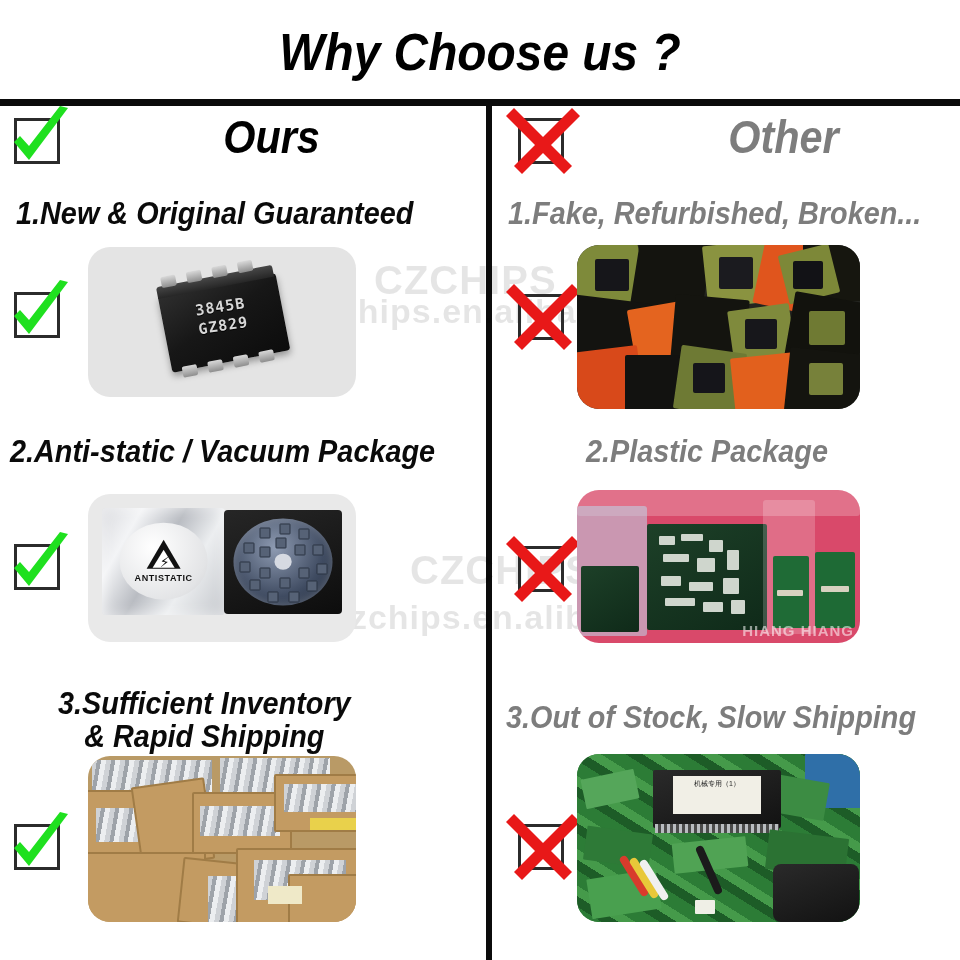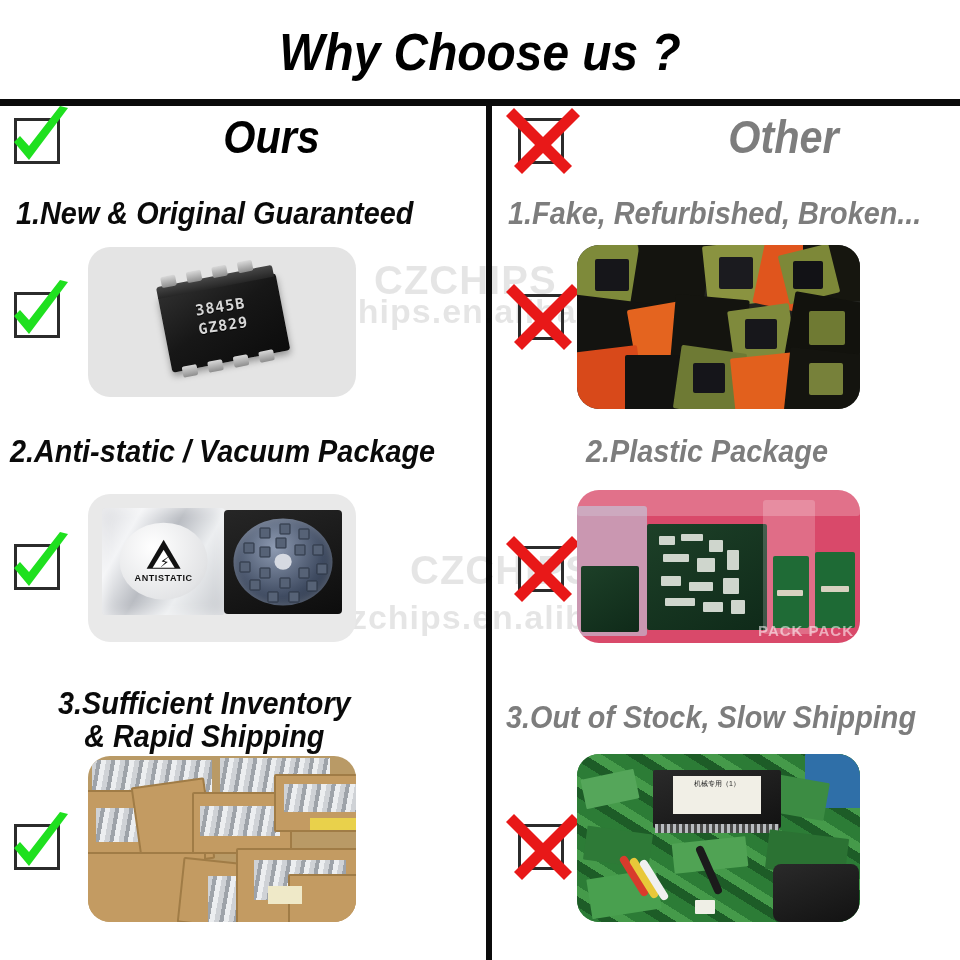--- a/index.html
+++ b/index.html
@@ -397,21 +397,21 @@
         <div class="pk-dot" style="left:112px;top:92px;width:24px;height:9px;"></div>
         <div class="pk-dot" style="left:146px;top:88px;width:16px;height:16px;"></div>
         <div class="pk-dot" style="left:88px;top:108px;width:30px;height:8px;"></div>
         <div class="pk-dot" style="left:126px;top:112px;width:20px;height:10px;"></div>
         <div class="pk-dot" style="left:154px;top:110px;width:14px;height:14px;"></div>
         <div class="pk-film" style="left:186px;top:10px;width:52px;height:134px;background:rgba(255,255,255,.2);"></div>
         <div class="pk-board" style="left:196px;top:66px;width:36px;height:72px;background:#1f6b36;"></div>
         <div class="pk-board" style="left:238px;top:62px;width:40px;height:76px;background:#1e6a35;"></div>
         <div class="pk-dot" style="left:200px;top:100px;width:26px;height:6px;background:#d7d2c0;"></div>
         <div class="pk-dot" style="left:244px;top:96px;width:28px;height:6px;background:#d7d2c0;"></div>
-        <div class="pk-wm">PACK PACK</div>
+        <div class="pk-wm">HIANG HIANG</div>
       </div>
     </div>
 
     <div class="rowlabel other" style="left:14px;top:596px;font-size:31px;">3.Out of Stock, Slow Shipping</div>
 
     <div class="markbox" style="left:26px;top:718px;">
       <div class="bx"></div>
       <svg viewBox="0 0 76 76">
         <path d="M8 6 L66 64 L58 72 L0 14 Z" fill="#e81818"></path>
         <path d="M66 6 L8 64 L16 72 L74 14 Z" fill="#e81818"></path>

